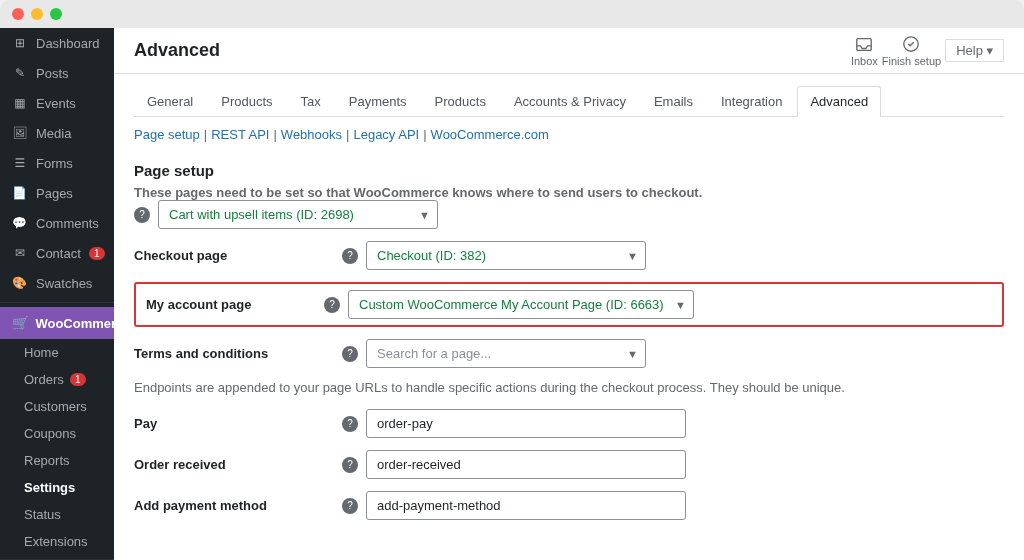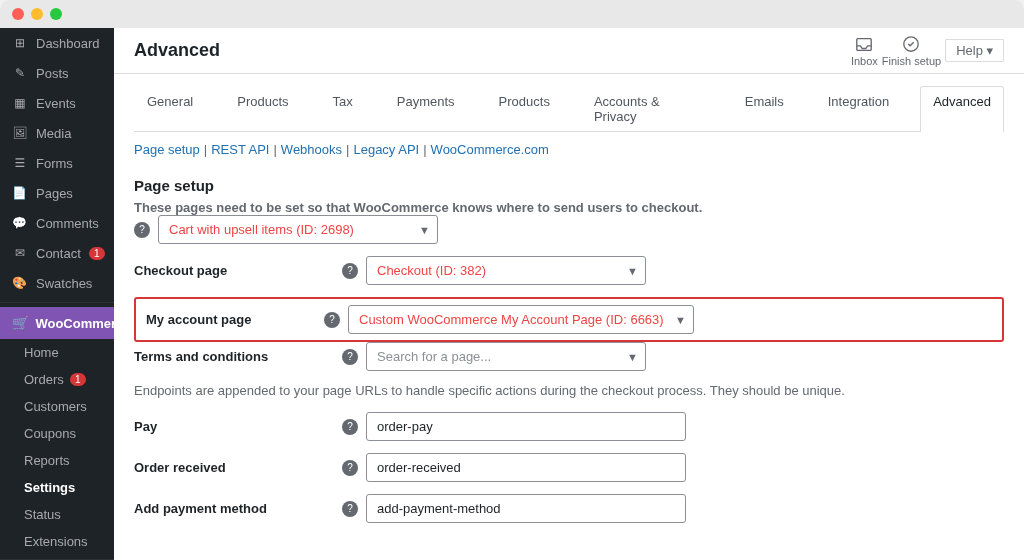--- a/index.html
+++ b/index.html
@@ -37,37 +37,37 @@
     .top-bar-action svg { width: 18px; height: 18px; }
     .help-btn { border: 1px solid #dcdcde; border-radius: 1px; padding: 3px 10px; font-size: 13px; color: #646970; cursor: pointer; display: flex; align-items: center; gap: 4px; }
 
     
     .content { flex: 1; overflow-y: auto; padding: 0; background: #f0f0f1; }
 
     
     .settings-wrap { background: #fff; margin: 0; padding: 0 20px 20px; min-height: 100%; }
 
     
-    .tabs { display: flex; border-bottom: 1px solid #dcdcde; padding-top: 12px; gap: 18px; }
+    .tabs { display: flex; border-bottom: 1px solid #dcdcde; padding-top: 12px; gap: 2px; }
     .tab { padding: 7px 12px; font-size: 13px; color: #50575e; cursor: pointer; border: 1px solid transparent; border-bottom: none; border-radius: 3px 3px 0 0; text-decoration: none; }
     .tab.active { background: #fff; border-color: #dcdcde; border-bottom-color: #fff; color: #1d2327; margin-bottom: -1px; }
 
     
     .breadcrumb { display: flex; align-items: center; gap: 4px; padding: 10px 0 6px; font-size: 13px; }
     .breadcrumb a { color: #2271b1; text-decoration: none; }
     .breadcrumb-sep { color: #646970; }
 
     
     .section-title { font-size: 15px; font-weight: 600; color: #1d2327; margin: 14px 0 6px; }
     .section-desc { font-size: 13px; color: #646970; margin-bottom: 0; font-weight: bold; }
     .field-row { display: flex; align-items: center; gap: 8px; margin-bottom: 12px; }
     .field-label { width: 200px; font-weight: 600; color: #1d2327; font-size: 13px; flex-shrink: 0; }
     .help-icon { width: 16px; height: 16px; border-radius: 50%; background: #646970; color: #fff; font-size: 10px; display: flex; align-items: center; justify-content: center; cursor: pointer; flex-shrink: 0; }
     .select-wrap { position: relative; display: flex; align-items: center; }
-    .select-field { appearance: none; border: 1px solid #8c8f94; border-radius: 3px; padding: 6px 28px 6px 10px; font-size: 13px; color: #ef4444; background: #fff; min-width: 280px; cursor: pointer; }
+    .select-field { appearance: none; border: 1px solid #8c8f94; border-radius: 3px; padding: 6px 28px 6px 10px; font-size: 13px; color: #15803d; background: #fff; min-width: 280px; cursor: pointer; }
     .select-arrow { position: absolute; right: 8px; color: #646970; pointer-events: none; font-size: 11px; }
     .text-input { border: 1px solid #8c8f94; border-radius: 3px; padding: 6px 10px; font-size: 13px; color: #1d2327; background: #fff; width: 320px; }
 
     .section-sub-title { font-size: 14px; font-weight: 600; color: #1d2327; margin: 16px 0 4px; }
     .section-sub-desc { font-size: 13px; color: #646970; margin-bottom: 14px; }
   </style>
 </head>
 <body>
 
 <div class="title-bar">
@@ -221,21 +221,21 @@
           <div class="field-label">Checkout page</div>
           <div class="help-icon">?</div>
           <div class="select-wrap">
             <select class="select-field">
               <option>Checkout (ID: 382)</option>
             </select>
             <span class="select-arrow">▼</span>
           </div>
         </div>
 
-        <div style="display:flex;align-items:center;gap:8px;margin-bottom:0;border:2px solid #d63638;border-radius:3px;padding:6px 10px;">
+        <div style="display:flex;align-items:center;gap:8px;margin-bottom:12px;border:2px solid #d63638;border-radius:3px;padding:6px 10px;">
           <div class="field-label" style="width:170px;">My account page</div>
           <div class="help-icon">?</div>
           <div class="select-wrap">
             <select class="select-field" style="min-width:300px;">
               <option>Custom WooCommerce My Account Page (ID: 6663)</option>
             </select>
             <span class="select-arrow">▼</span>
           </div>
         </div>
 

